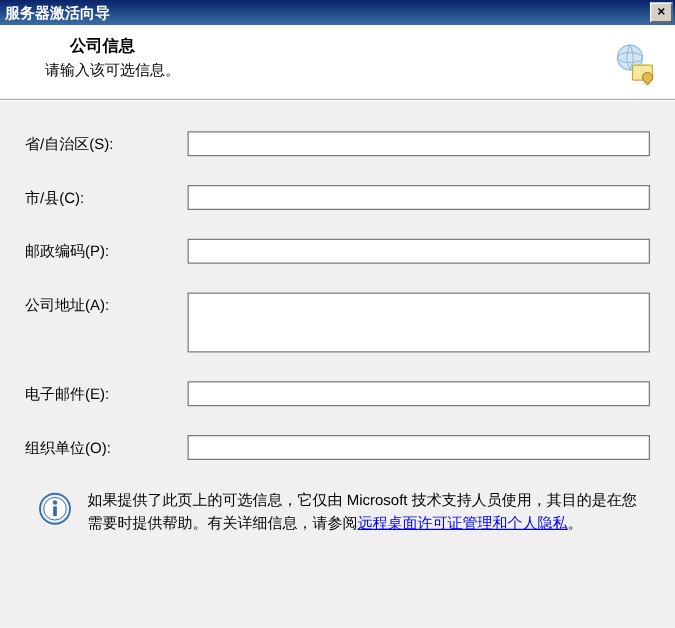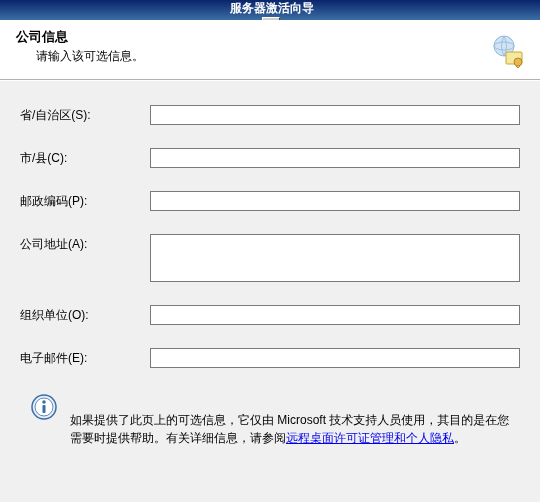--- a/index.html
+++ b/index.html
@@ -14,21 +14,20 @@
     .titlebar {
       background: linear-gradient(to bottom, #0a246a, #3a6ea5);
       color: #ffffff;
       height: 20px;
       display: flex;
       align-items: center;
       justify-content: space-between;
       padding-left: 4px;
       font-size: 12px;
       font-weight: bold;
-      flex-direction: column;
     }
     .titlebar .close {
       width: 18px;
       height: 16px;
       background: #d4d0c8;
       border: 1px solid #fff;
       border-right-color: #404040;
       border-bottom-color: #404040;
       color: #000;
       font-family: Arial, sans-serif;
@@ -44,20 +43,21 @@
       background: #ffffff;
       border-bottom: 1px solid #b0b0b0;
       padding: 8px 16px 10px 16px;
       position: relative;
       height: 60px;
     }
     .header .title {
       font-weight: bold;
       font-size: 13px;
       color: #000;
+      margin-left: 40px;
     }
     .header .subtitle {
       margin-left: 20px;
       margin-top: 2px;
       font-size: 12px;
       color: #000;
     }
     .header .logo {
       position: absolute;
       right: 16px;
@@ -109,21 +109,20 @@
     .info-icon {
       width: 28px;
       flex-shrink: 0;
       margin-right: 12px;
       margin-top: 2px;
     }
     .info-text {
       font-size: 12px;
       line-height: 1.5;
       color: #000;
-      margin-top: 20px;
     }
     .info-text a {
       color: #0000ee;
       text-decoration: underline;
     }
   </style>
 </head>
 <body>
 
 <div class="titlebar">
@@ -164,26 +163,26 @@
     <label>邮政编码(P):</label>
     <input type="text" value="" style="">
   </div>
 
   <div class="form-row">
     <label>公司地址(A):</label>
     <textarea style=""></textarea>
   </div>
 
   <div class="form-row">
-    <label>组织单位(O):</label>
+    <label>电子邮件(E):</label>
     <input type="text" value="" style="">
   </div>
 
   <div class="form-row">
-    <label>电子邮件(E):</label>
+    <label>组织单位(O):</label>
     <input type="text" value="" style="">
   </div>
 
   <div class="info-row">
     <div class="info-icon">
       <svg viewBox="0 0 28 28">
         <circle cx="14" cy="14" r="12" fill="#e8f0fb" stroke="#3b6ea5" stroke-width="1.5"></circle>
         <circle cx="14" cy="14" r="9" fill="#ffffff" stroke="#3b6ea5" stroke-width="0.8"></circle>
         <rect x="12.5" y="12" width="3" height="8" rx="1" fill="#3b6ea5"></rect>
         <circle cx="14" cy="9" r="1.8" fill="#3b6ea5"></circle>

